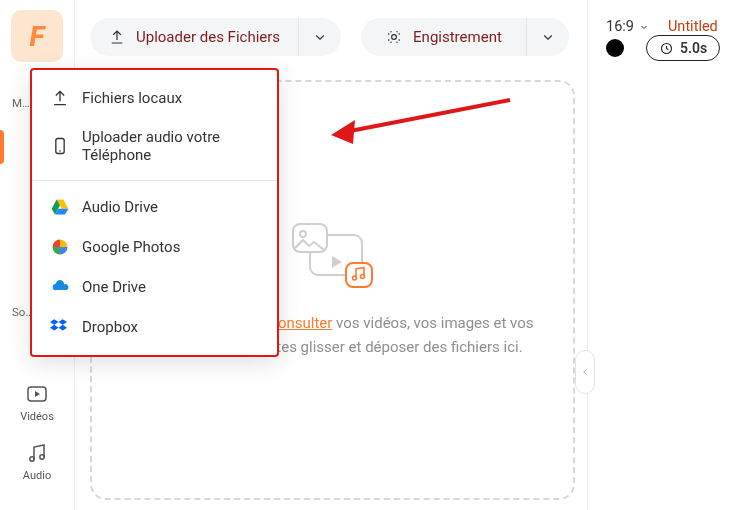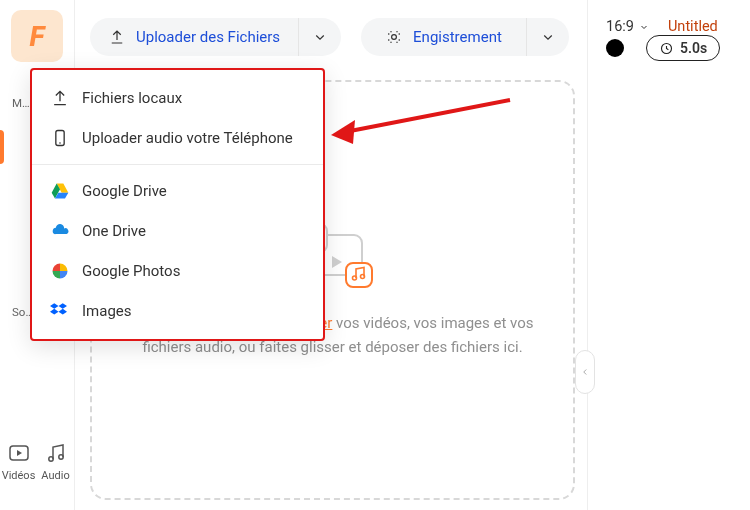--- a/index.html
+++ b/index.html
@@ -48,39 +48,39 @@
   }
   .rail-item svg { width: 24px; height: 24px; stroke:#555; fill:none; stroke-width:1.5; }
   .rail-accent {
     position: absolute;
     left: 0; top: 130px;
     width: 4px; height: 34px;
     background: #ff7a2e;
     border-radius: 0 4px 4px 0;
   }
   .rail .spacer { flex: 1; }
-  .rail .bottom-group { width:100%; display:flex; flex-direction:row; align-items:center; padding-bottom:10px; }
+  .rail .bottom-group { width:100%; display:flex; flex-direction:column; align-items:center; padding-bottom:10px; }
   
   .toolbar {
     position: absolute;
     left: 90px; top: 18px;
     display: flex;
     gap: 20px;
     align-items: center;
   }
   .pill-group { display:flex; }
   .pill {
     display: flex;
     align-items: center;
     gap: 10px;
     background: #f4f5f6;
     border-radius: 22px;
     padding: 10px 18px;
     font-size: 15px;
-    color: #1d4ed8;
+    color: #7f1d1d;
     cursor: pointer;
   }
   .pill.primary {
     border-top-right-radius: 0;
     border-bottom-right-radius: 0;
     border-right: 1px solid #e5e5e5;
   }
   .pill.chevron-only {
     border-top-left-radius: 0;
     border-bottom-left-radius: 0;
@@ -140,21 +140,21 @@
     border:1px solid #e3e3e3;
     border-radius:10px;
     background:#fff;
     display:flex; align-items:center; justify-content:center;
     color:#999;
   }
   
   .dropdown {
     position: absolute;
     left: 30px; top: 68px;
-    width: 295px;
+    width: 249px;
     background: #fff;
     border: 2px solid #e01717;
     box-shadow: 0 6px 24px rgba(0,0,0,.12);
     border-radius: 4px;
     padding: 8px 0;
     z-index: 20;
   }
   .menu-item {
     display:flex; align-items:center; gap:12px;
     padding: 10px 18px;
@@ -274,48 +274,48 @@
   </div>
   <div class="menu-sep"></div>
   <div class="menu-item">
     <span class="mi-icon">
       <svg viewBox="0 0 24 24">
           <path d="M8 3h8l6 11h-8z" fill="#ffc107"></path>
           <path d="M2 14l6-11 4 7-6 11z" fill="#0f9d58"></path>
           <path d="M6 21l4-7h12l-4 7z" fill="#2684fc"></path>
         </svg>
     </span>
-    <span>Google Drive</span>
-  </div>
-  <div class="menu-item">
-    <span class="mi-icon">
-      <svg viewBox="0 0 24 24">
-          <path d="M6 16a4 4 0 0 1 1-7.8A5 5 0 0 1 17 9a3.5 3.5 0 0 1 3 6.5H7z" fill="#1a8ae1"></path>
-        </svg>
-    </span>
-    <span>One Drive</span>
+    <span>Audio Drive</span>
   </div>
   <div class="menu-item">
     <span class="mi-icon">
       <svg viewBox="0 0 24 24">
           <path d="M12 12V3a9 9 0 0 0-9 9z" fill="#ea4335"></path>
           <path d="M12 12h9a9 9 0 0 0-9-9z" fill="#fbbc04"></path>
           <path d="M12 12v9a9 9 0 0 0 9-9z" fill="#4285f4"></path>
           <path d="M12 12H3a9 9 0 0 0 9 9z" fill="#34a853"></path>
         </svg>
     </span>
     <span>Google Photos</span>
   </div>
   <div class="menu-item">
     <span class="mi-icon">
+      <svg viewBox="0 0 24 24">
+          <path d="M6 16a4 4 0 0 1 1-7.8A5 5 0 0 1 17 9a3.5 3.5 0 0 1 3 6.5H7z" fill="#1a8ae1"></path>
+        </svg>
+    </span>
+    <span>One Drive</span>
+  </div>
+  <div class="menu-item">
+    <span class="mi-icon">
       <svg viewBox="0 0 24 24" fill="#0061ff">
           <path d="M6 3l6 4-6 4-6-4zM18 3l6 4-6 4-6-4zM6 11l6 4-6 4-6-4zM18 11l6 4-6 4-6-4z" transform="translate(-0 0) scale(0.85)"></path>
         </svg>
     </span>
-    <span>Images</span>
+    <span>Dropbox</span>
   </div>
 </div>
 
 <svg class="arrow-annot" viewBox="0 0 190 70">
   <path d="M185 10 L20 42" stroke="#e01717" stroke-width="4" fill="none"></path>
   <path d="M6 45 L30 30 L28 54 Z" fill="#e01717"></path>
 </svg>
 
 <div class="right-panel">
   <div class="rp-top">

